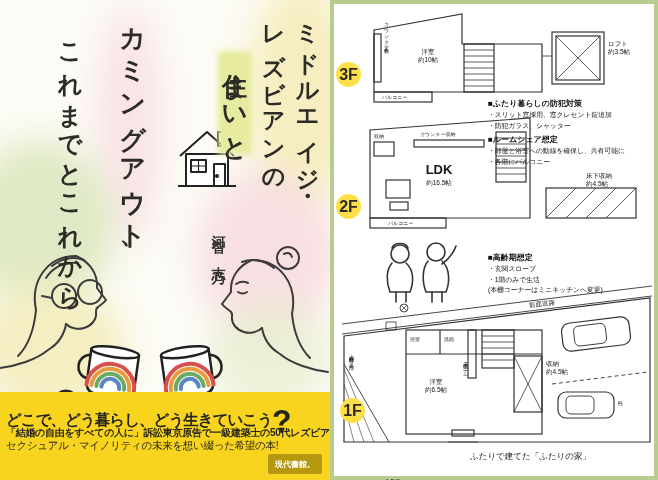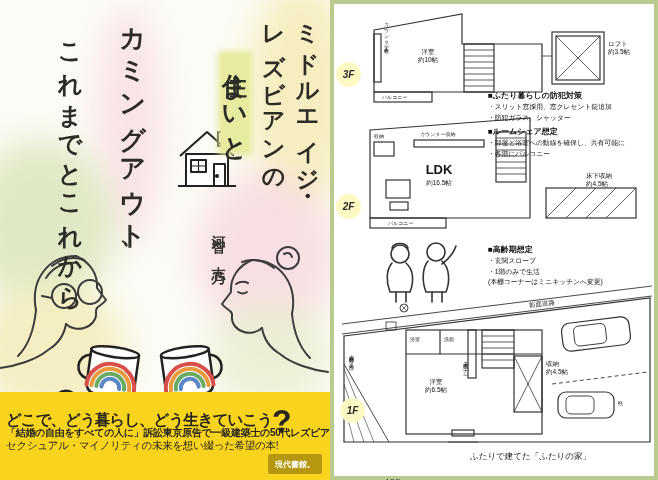--- a/index.html
+++ b/index.html
@@ -35,34 +35,34 @@
   .headline .bigq{font-size:32px;font-weight:800;position:relative;top:7px;letter-spacing:0;}
   .blurb1{position:absolute;left:6px;top:34px;font-size:10px;font-weight:600;white-space:nowrap;letter-spacing:-0.3px;}
   .blurb2{position:absolute;left:6px;top:47px;font-size:10.5px;font-weight:400;white-space:nowrap;letter-spacing:-0.3px;}
   .publisher{position:absolute;right:8px;bottom:6px;width:54px;height:20px;background:#b5980e;color:#fff;
              font-size:8px;font-weight:700;display:flex;align-items:center;justify-content:center;border-radius:2px;}
 
   
   .page{position:absolute;left:330px;top:0;width:328px;height:480px;background:#fff;
         border:4px solid #b9cb8e;}
   .plan-svg{position:absolute;left:0;top:0;}
-  .badge{position:absolute;width:25px;height:25px;border-radius:50%;background:#fef9c3;color:#2a2a2a;
-         font-size:10px;font-weight:700;display:flex;align-items:center;justify-content:center;font-style:italic;}
+  .badge{position:absolute;width:25px;height:25px;border-radius:50%;background:#fde047;color:#2a2a2a;
+         font-size:16px;font-weight:700;display:flex;align-items:center;justify-content:center;}
   .bg3{left:2px;top:58px;}
   .bg2{left:2px;top:190px;}
   .bg1{left:6px;top:394px;}
 
   .lbl{position:absolute;font-size:6.5px;color:#151515;line-height:1.3;white-space:nowrap;}
   .lbl.center{text-align:center;}
   .tiny{font-size:5px;}
   .vert{writing-mode:vertical-rl;text-orientation:upright;letter-spacing:0.5px;}
   .ldk-big{font-size:13px;font-weight:700;}
 
   .note{position:absolute;width:168px;color:#101010;}
-  .note .nt{font-size:8px;font-weight:700;margin-bottom:1px;}
+  .note .nt{font-size:8px;font-weight:700;margin-bottom:1px;margin-top:8px;}
   .note .nl{font-size:6.8px;line-height:1.55;}
 
   .caption{position:absolute;left:136px;top:447px;font-size:8.5px;color:#222;}
   .pageno{position:absolute;left:50px;top:472px;font-size:11px;font-style:italic;
           font-family:"Liberation Serif","DejaVu Serif",serif;color:#333;}
 </style>
 </head>
 <body>
 
 <div class="stage">

